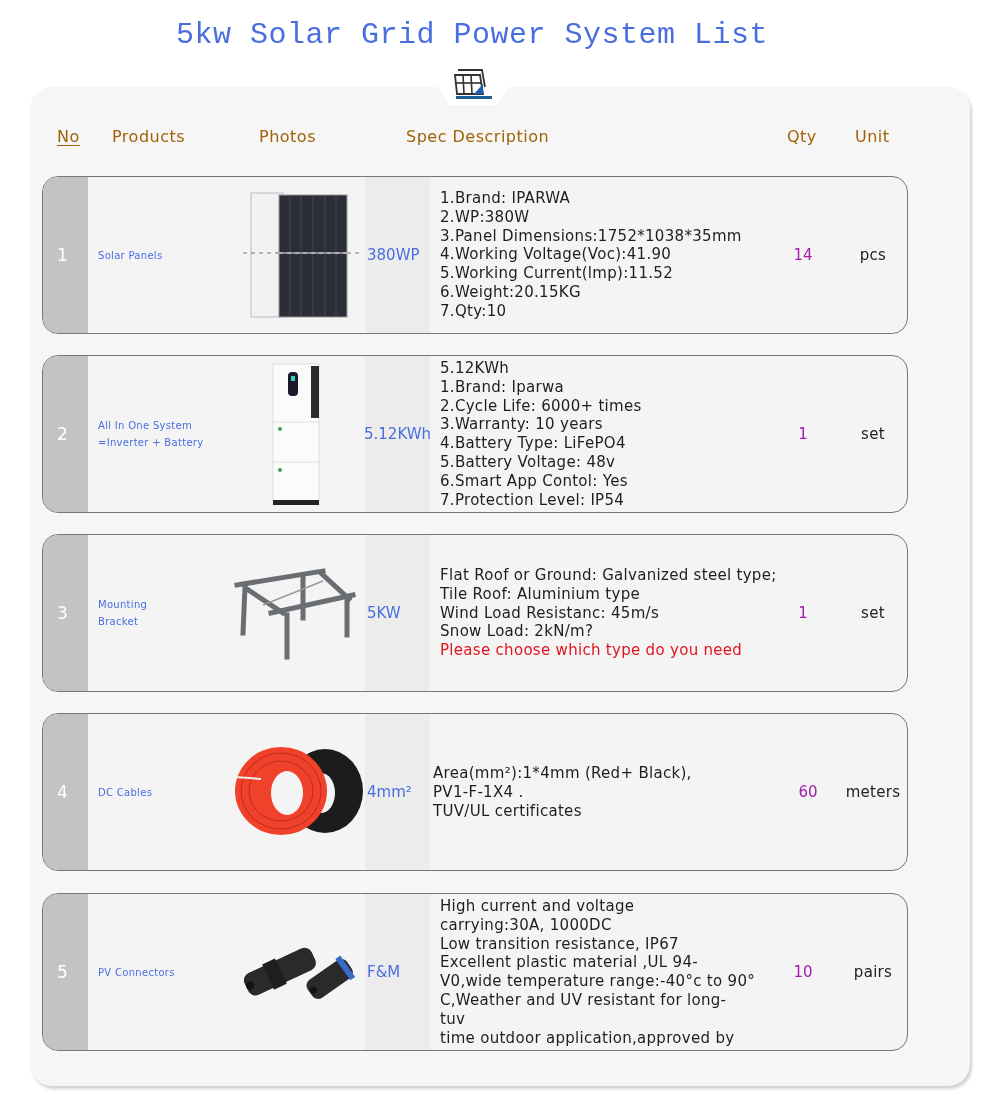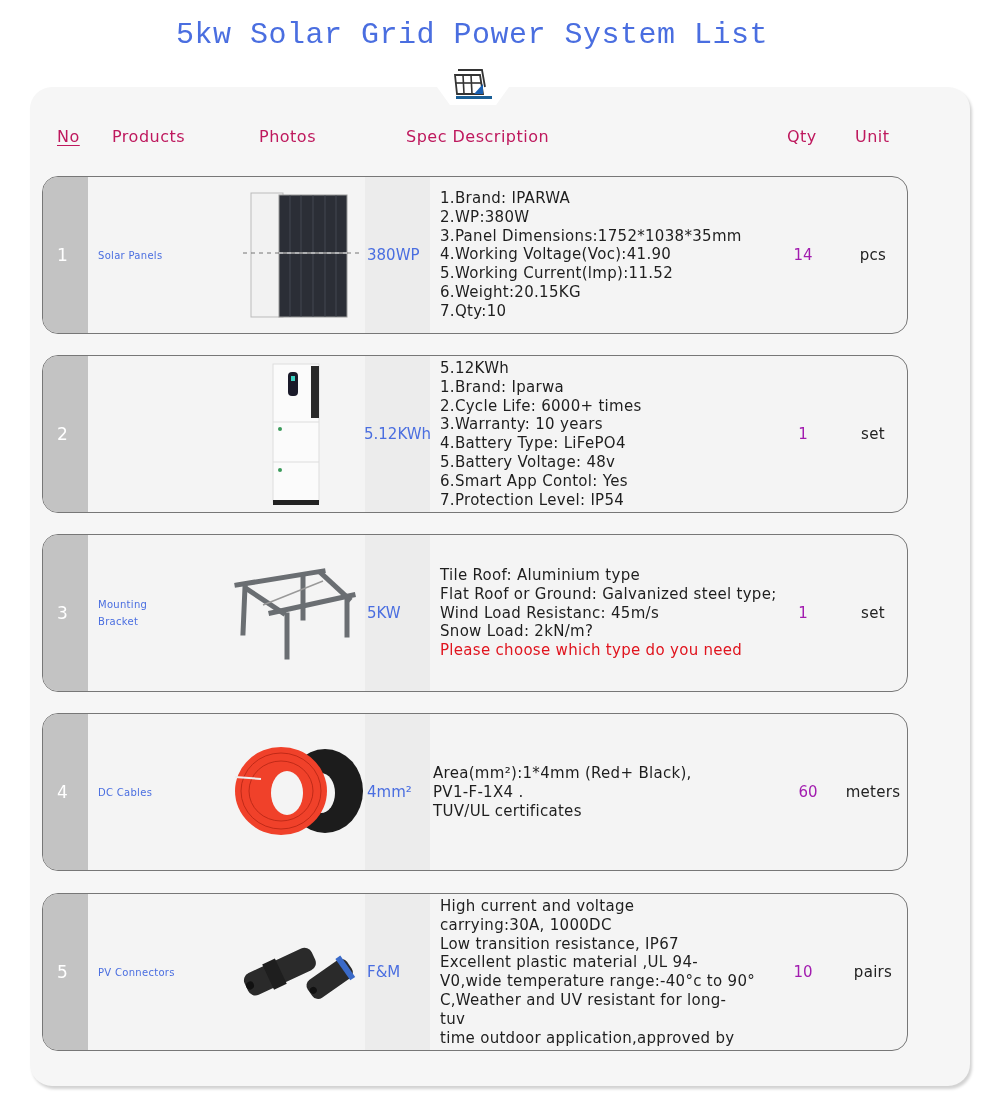--- a/index.html
+++ b/index.html
@@ -20,21 +20,21 @@
 
   .notch {
     position: absolute; left: 437px; top: 87px; width: 72px; height: 18px;
     background: #ffffff;
     clip-path: polygon(0 0, 100% 0, 82% 100%, 18% 100%);
   }
   .header-icon { position: absolute; left: 452px; top: 67px; width: 38px; height: 30px; }
   .header-icon-bar { position: absolute; left: 456px; top: 96px; width: 36px; height: 3px; background: #1a5f96; }
 
   .col-head {
-    position: absolute; top: 127px; font-size: 16px; color: #be185d; letter-spacing: 0.5px;
+    position: absolute; top: 127px; font-size: 16px; color: #a16207; letter-spacing: 0.5px;
   }
   .col-head.no { text-decoration: underline; text-underline-offset: 3px; }
 
   .row {
     position: absolute; left: 42px; width: 866px; border: 1.5px solid #777;
     border-radius: 16px; background: #f4f4f4; overflow: hidden;
   }
   .row .num-cell {
     position: absolute; left: 0; top: 0; bottom: 0; width: 45px; background: #c3c3c3;
   }
@@ -123,20 +123,24 @@
   </div>
   <div class="qty">14</div>
   <div class="unit">pcs</div>
 </div>
 
 <div class="row" style="top:355px; height:158px">
   <div class="num-cell">
       <span class="num">2</span>
     </div>
   <div class="spec-col-bg"></div>
+  <div class="product">
+    <div>All In One System</div>
+    <div>=Inverter + Battery</div>
+  </div>
   <svg class="photo" style="left:222px" width="60" height="148" viewBox="0 0 60 148">
     <rect x="8" y="4" width="46" height="138" fill="#fbfbfb" stroke="#ddd"></rect>
     <rect x="46" y="6" width="8" height="52" fill="#2a2a2a"></rect>
     <rect x="23" y="12" width="10" height="24" rx="4" fill="#1a1a2a"></rect>
     <rect x="26" y="16" width="4" height="5" fill="#3ad0c0"></rect>
     <line x1="8" y1="62" x2="54" y2="62" stroke="#ddd"></line>
     <line x1="8" y1="102" x2="54" y2="102" stroke="#ddd"></line>
     <circle cx="15" cy="69" r="2" fill="#3a9a5a"></circle>
     <circle cx="15" cy="110" r="2" fill="#3a9a5a"></circle>
     <rect x="8" y="140" width="46" height="5" fill="#222"></rect>
@@ -173,22 +177,22 @@
       <line x1="70" y1="13" x2="70" y2="55"></line>
       <line x1="114" y1="34" x2="114" y2="72"></line>
       <line x1="54" y1="52" x2="54" y2="94"></line>
       <line x1="14" y1="26" x2="50" y2="50"></line>
       <line x1="88" y1="10" x2="116" y2="36"></line>
     </g>
     <line x1="30" y1="42" x2="90" y2="18" stroke="#999" stroke-width="1.5"></line>
   </svg>
   <div class="spec-label">5KW</div>
   <div class="desc">
+    <div>Flat Roof or Ground: Galvanized steel type;</div>
     <div>Tile Roof: Aluminium type</div>
-    <div>Flat Roof or Ground: Galvanized steel type;</div>
     <div>Wind Load Resistanc: 45m/s</div>
     <div>Snow Load: 2kN/m?</div>
     <div class="warn">Please choose which type do you need</div>
   </div>
   <div class="qty">1</div>
   <div class="unit">set</div>
 </div>
 
 <div class="row" style="top:713px; height:158px">
   <div class="num-cell">

